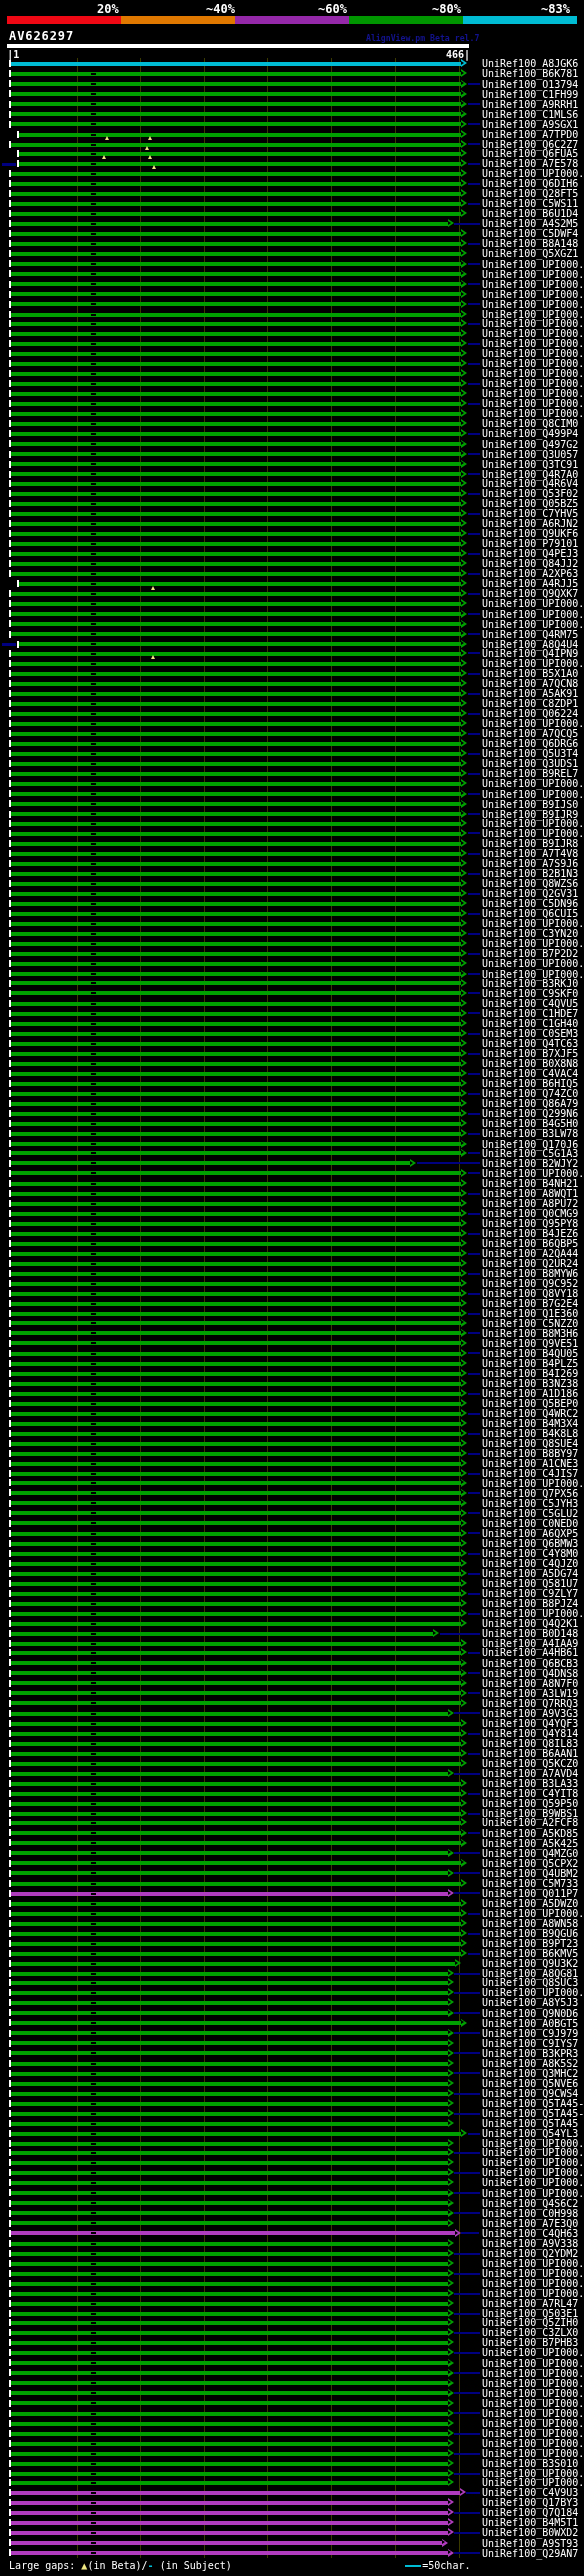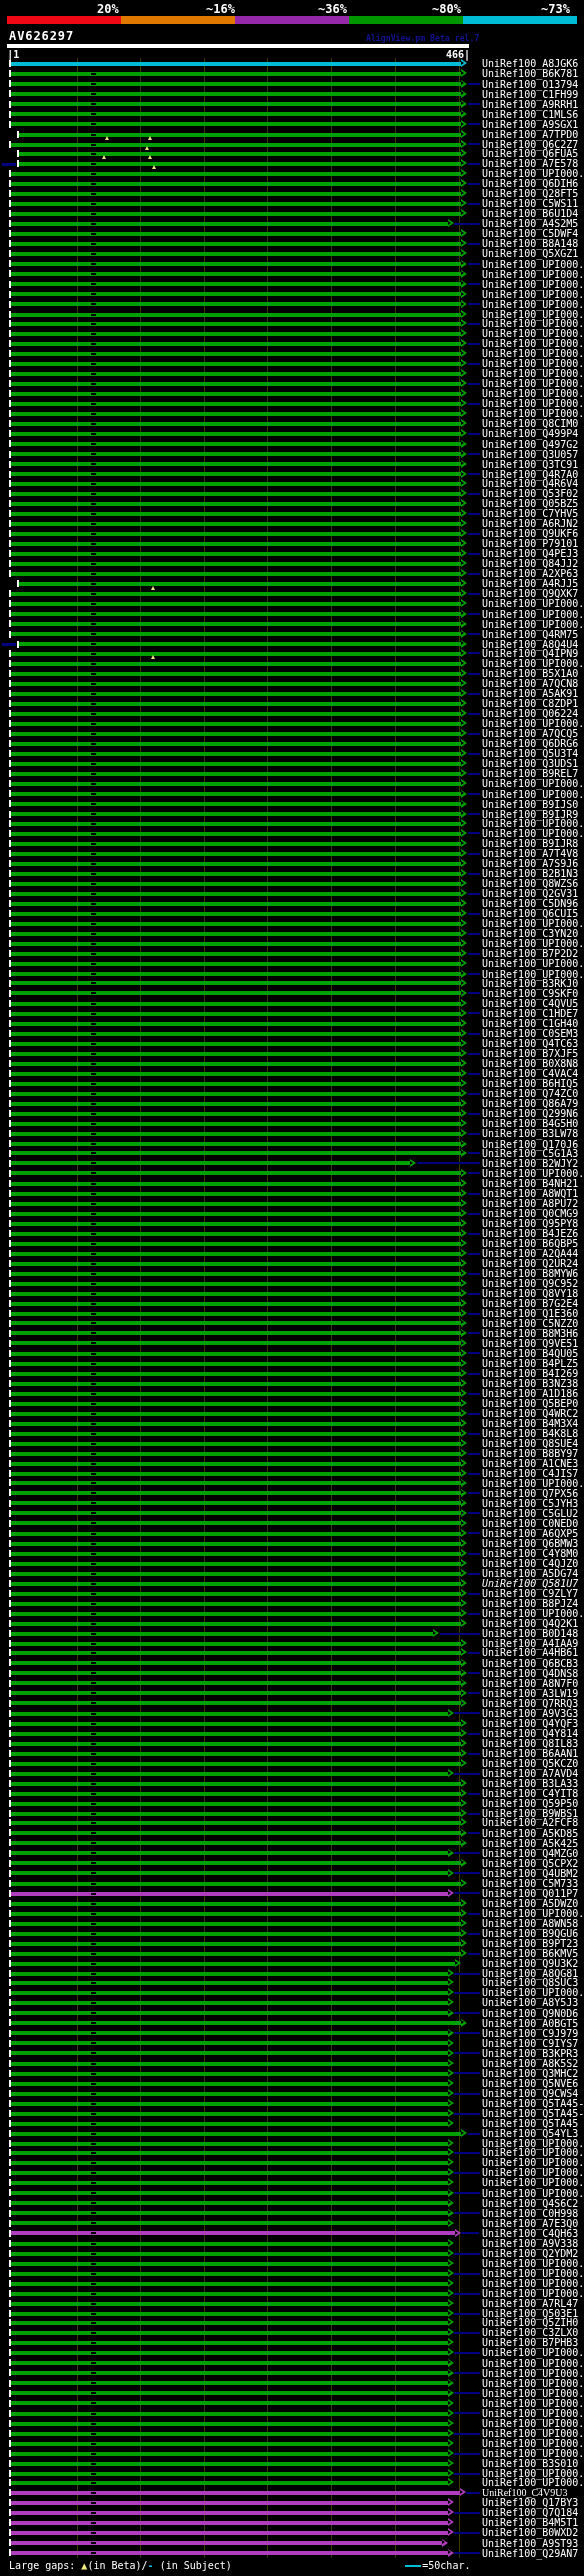--- a/index.html
+++ b/index.html
@@ -33,24 +33,24 @@
 
 <div id="screen">
   <div id="scale-bar">
       <div class="scale-seg" style="left: 7.3px; width: 114px; background: rgb(240, 8, 20);"></div>
       <div class="scale-seg" style="left: 121px; width: 114px; background: rgb(224, 120, 0);"></div>
       <div class="scale-seg" style="left: 235px; width: 114px; background: rgb(148, 40, 168);"></div>
       <div class="scale-seg" style="left: 349px; width: 114px; background: rgb(0, 150, 0);"></div>
       <div class="scale-seg" style="left: 463px; width: 114px; background: rgb(0, 188, 212);"></div>
     </div>
   <div class="scale-label" style="left:97px">20%</div>
-  <div class="scale-label" style="left:206px">~16%</div>
-  <div class="scale-label" style="left:318px">~36%</div>
+  <div class="scale-label" style="left:206px">~40%</div>
+  <div class="scale-label" style="left:318px">~60%</div>
   <div class="scale-label" style="left:432px">~80%</div>
-  <div class="scale-label" style="left:541px">~73%</div>
+  <div class="scale-label" style="left:541px">~83%</div>
 
   <div id="title">AV626297</div>
   <div id="watermark">AlignView.pm Beta rel.7</div>
   <div id="ruler"></div>
   <div id="axis-start">|1</div>
   <div id="axis-end">466|</div>
 
   <div id="plot">
       <div class="grid" style="left: 77px;"></div>
       <div class="grid" style="left: 140px;"></div>
@@ -1359,21 +1359,21 @@
         <div class="arrow-i" style="left: 461px; top: 1571px;"></div>
         <div class="leader" style="left: 468px; width: 12px; top: 1573px;"></div>
         <div class="rowlabel" style="top: 1569px;">UniRef100_A5DG74</div>
       </div>
       <div class="abs">
         <div class="tick" style="left: 9.1px; top: 1580px;"></div>
         <div class="bar" style="left: 11px; width: 451px; top: 1582px; background: rgb(0, 160, 0);"></div>
         <div class="brk" style="left: 91px; top: 1582px; border-top: 0.9px solid rgb(0, 160, 0); border-bottom: 0.9px solid rgb(0, 160, 0);"></div>
         <div class="arrow-o" style="left: 461px; top: 1579px; border-left: 6.4px solid rgb(0, 160, 0);"></div>
         <div class="arrow-i" style="left: 461px; top: 1581px;"></div>
-        <div class="rowlabel" style="top: 1579px; font-style: italic;">UniRef100_Q581U7</div>
+        <div class="rowlabel" style="top: 1579px;">UniRef100_Q581U7</div>
       </div>
       <div class="abs">
         <div class="tick" style="left: 9.1px; top: 1590px;"></div>
         <div class="bar" style="left: 11px; width: 451px; top: 1592px; background: rgb(0, 160, 0);"></div>
         <div class="brk" style="left: 91px; top: 1592px; border-top: 0.9px solid rgb(0, 160, 0); border-bottom: 0.9px solid rgb(0, 160, 0);"></div>
         <div class="arrow-o" style="left: 461px; top: 1589px; border-left: 6.4px solid rgb(0, 160, 0);"></div>
         <div class="arrow-i" style="left: 461px; top: 1591px;"></div>
         <div class="leader" style="left: 468px; width: 12px; top: 1593px;"></div>
         <div class="rowlabel" style="top: 1589px;">UniRef100_C9ZLY7</div>
       </div>
@@ -2133,21 +2133,21 @@
         <div class="arrow-i" style="left: 448px; top: 2480px;"></div>
         <div class="rowlabel" style="top: 2478px;">UniRef100_UPI000..</div>
       </div>
       <div class="abs">
         <div class="tick" style="left: 9.1px; top: 2489px;"></div>
         <div class="bar" style="left: 11px; width: 449px; top: 2491px; background: rgb(176, 60, 190);"></div>
         <div class="brk" style="left: 91px; top: 2491px; border-top: 0.9px solid rgb(176, 60, 190); border-bottom: 0.9px solid rgb(176, 60, 190);"></div>
         <div class="arrow-o" style="left: 460px; top: 2488px; border-left: 6.4px solid rgb(176, 60, 190);"></div>
         <div class="arrow-i" style="left: 460px; top: 2490px;"></div>
         <div class="leader" style="left: 466px; width: 13.7px; top: 2492px;"></div>
-        <div class="rowlabel" style="top: 2488px; font-family: Liberation Serif, serif;">UniRef100_C4V9U3</div>
+        <div class="rowlabel" style="top: 2488px;">UniRef100_C4V9U3</div>
       </div>
       <div class="abs">
         <div class="tick" style="left: 9.1px; top: 2499px;"></div>
         <div class="bar" style="left: 11px; width: 437px; top: 2501px; background: rgb(176, 60, 190);"></div>
         <div class="brk" style="left: 91px; top: 2501px; border-top: 0.9px solid rgb(176, 60, 190); border-bottom: 0.9px solid rgb(176, 60, 190);"></div>
         <div class="arrow-o" style="left: 448px; top: 2498px; border-left: 6.4px solid rgb(176, 60, 190);"></div>
         <div class="arrow-i" style="left: 448px; top: 2500px;"></div>
         <div class="rowlabel" style="top: 2498px;">UniRef100_Q17BY3</div>
       </div>
       <div class="abs">

